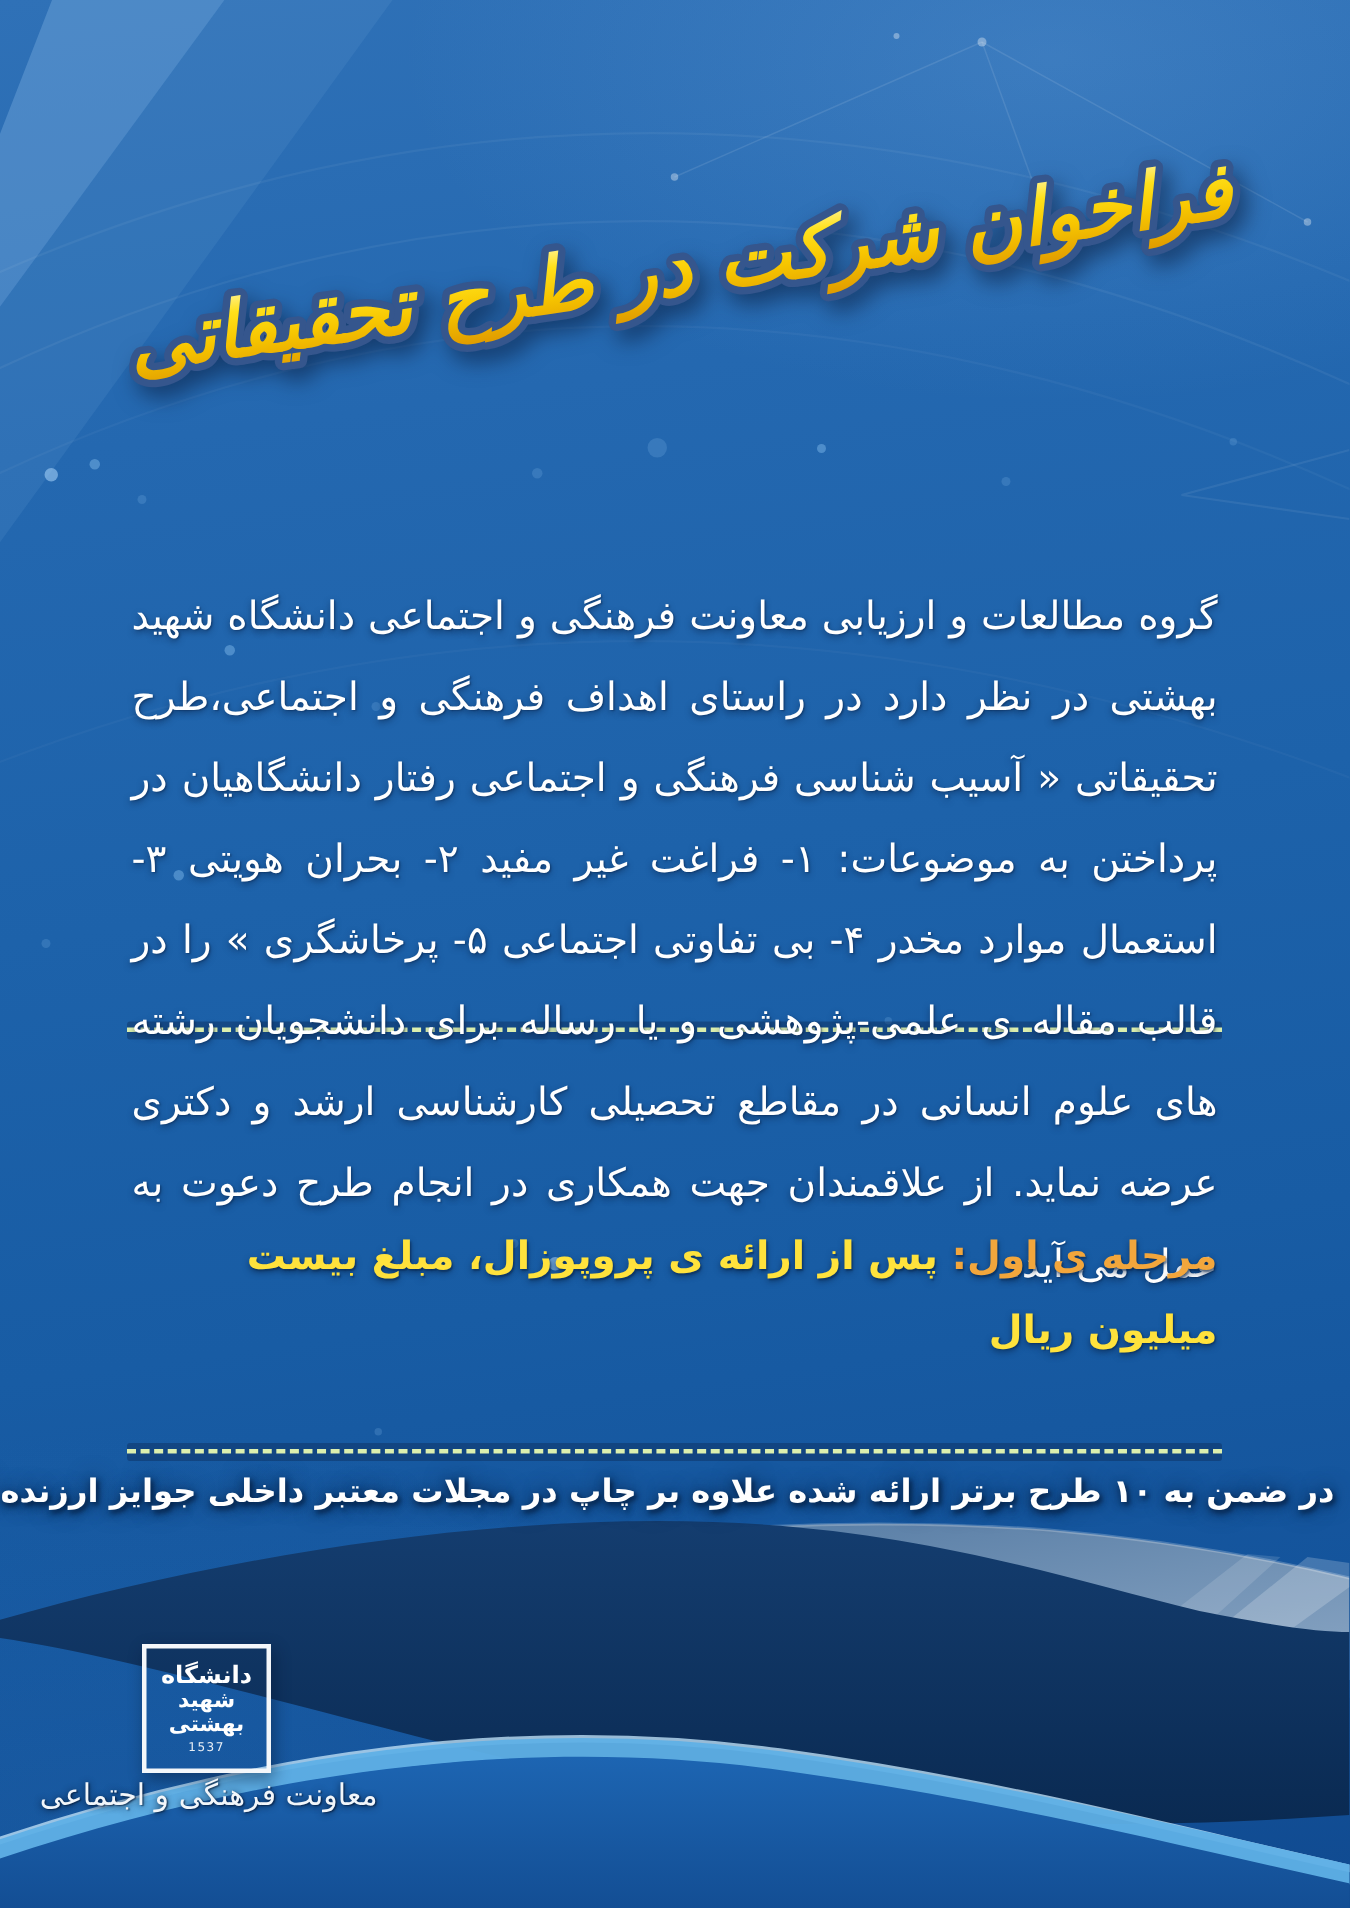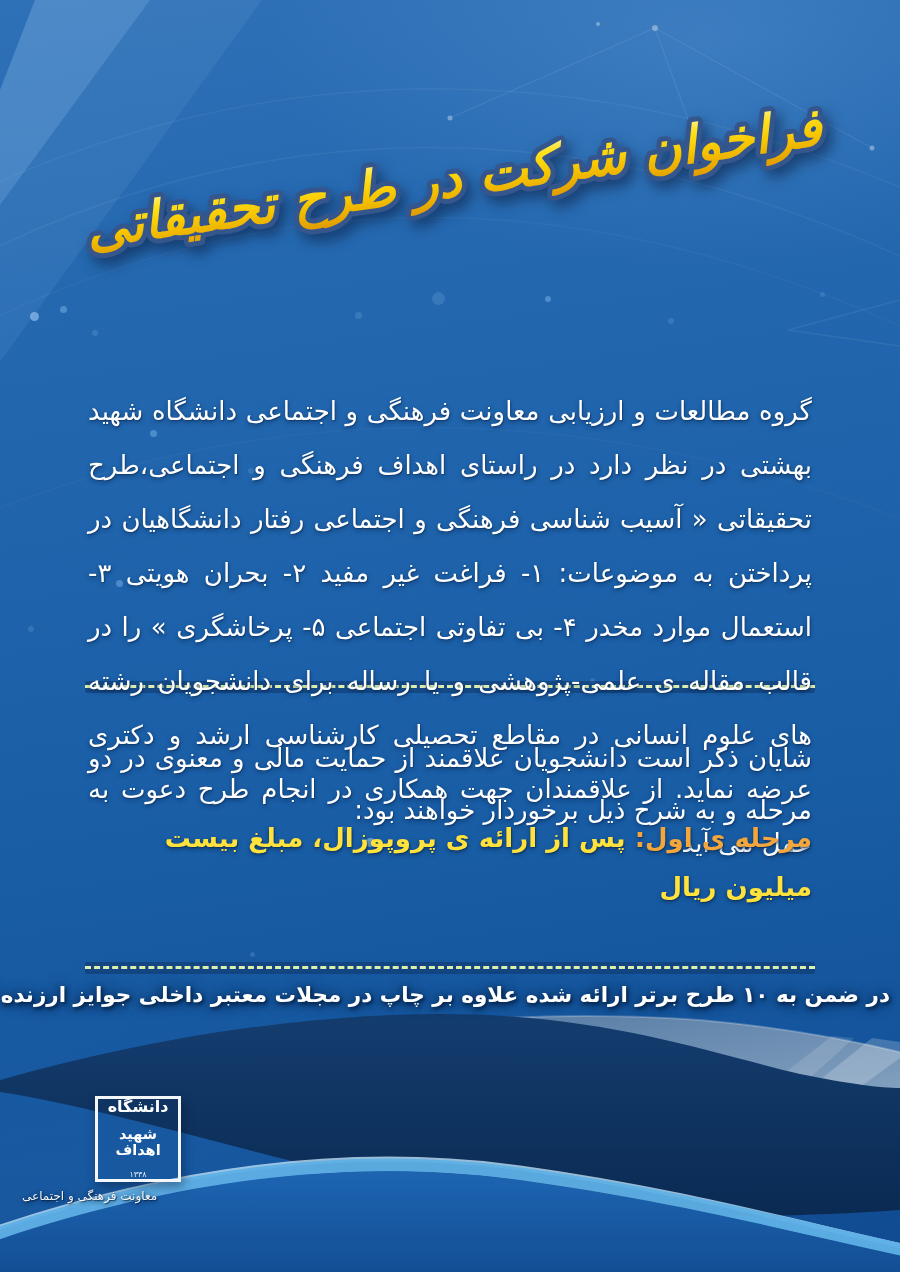--- a/index.html
+++ b/index.html
@@ -45,28 +45,28 @@
 
   .award{position:absolute;top:982px;left:10px;width:880px;z-index:6;
     direction:rtl;unicode-bidi:plaintext;text-align:center;white-space:nowrap;
     color:#fff;font-weight:bold;font-size:21.5px;
     text-shadow:0 0 14px rgba(9,40,80,.95),0 2px 6px rgba(9,40,80,.9),2px 2px 3px rgba(9,40,80,.8);}
 
   .waves{position:absolute;left:0;bottom:0;width:900px;height:272px;z-index:3;}
 
   .logo{position:absolute;left:95px;top:1096px;width:86px;height:86px;z-index:5;
     border:3px solid #f4f7fa;box-sizing:border-box;box-shadow:2px 4px 10px rgba(5,20,45,.45);
-    display:flex;flex-direction:column;align-items:center;justify-content:space-between;
+    display:flex;flex-direction:column;align-items:center;justify-content:center;
     color:#fff;text-align:center;line-height:1.05;}
   .logo .l1{font-size:16px;font-weight:bold}
   .logo .l2{font-size:14.5px;font-weight:bold;margin-top:2px}
   .logo .yr{font-size:8px;margin-top:3px;letter-spacing:1px;opacity:.9}
 
-  .dept{position:absolute;left:22px;top:1182px;width:230px;z-index:5;text-align:left;
-    direction:rtl;color:#f2f6fa;font-size:12px;line-height:28px;
+  .dept{position:absolute;left:22px;top:1182px;width:230px;z-index:5;text-align:right;
+    direction:rtl;color:#f2f6fa;font-size:20px;line-height:28px;
     text-shadow:0 1px 5px rgba(6,24,50,.85),1px 1px 1px rgba(6,24,50,.6);}
 </style>
 </head>
 <body>
 
 <div class="page">
 
   <svg class="bg-decor" viewBox="0 0 900 1272" width="900" height="1272">
     <polygon points="35,0 150,0 0,205 0,90" fill="rgba(150,195,240,.30)"></polygon>
     <polygon points="150,0 262,0 0,362 0,205" fill="rgba(150,195,240,.10)"></polygon>
@@ -120,21 +120,20 @@
     </defs>
     <text x="455" y="168" text-anchor="middle" font-size="52" fill="url(#gold)" stroke="#35568d" stroke-width="10" stroke-linejoin="round" paint-order="stroke" transform="rotate(-8 455 160)">فراخوان شرکت در طرح تحقیقاتی</text>
   </svg>
 
   <p class="intro rtl-text">گروه مطالعات و ارزیابی معاونت فرهنگی و اجتماعی دانشگاه شهید بهشتی در نظر دارد در راستای اهداف فرهنگی و اجتماعی،طرح تحقیقاتی « آسیب شناسی فرهنگی و اجتماعی رفتار دانشگاهیان در پرداختن به موضوعات: ۱- فراغت غیر مفید ۲- بحران هویتی ۳- استعمال موارد مخدر ۴- بی تفاوتی اجتماعی ۵- پرخاشگری » را در قالب مقاله ی علمی-پژوهشی و یا رساله برای دانشجویان رشته های علوم انسانی در مقاطع تحصیلی کارشناسی ارشد و دکتری عرضه نماید. از علاقمندان جهت همکاری در انجام طرح دعوت به عمل می آید.</p>
 
   <div class="sep sep1">
       <div class="sep-dash"></div>
     </div>
 
-  <p class="support rtl-text">شایان ذکر است دانشجویان علاقمند از حمایت مالی و معنوی در دو مرحله و به شرح ذیل برخوردار خواهند بود:</p>
 
   <div class="stage stage1">
     <span class="stage-label">مرحله ی اول:</span>
     <span class="stage-text">پس از ارائه ی پروپوزال، مبلغ بیست میلیون ریال</span>
     <span class="stage-suffix"></span>
   </div>
 
 
   <div class="sep sep2">
       <div class="sep-dash"></div>
@@ -163,21 +162,21 @@
     <path d="M 260,48 C 420,18 560,10 700,20 C 780,27 850,40 900,52" stroke="rgba(255,255,255,.22)" stroke-width="2" fill="none"></path>
     <path d="M 470,72 C 620,58 760,68 900,92 L 900,132 C 760,110 620,98 470,94 Z" fill="#2369b8" opacity=".9"></path>
     <path d="M 0,80 C 140,40 300,14 440,14 C 600,14 700,50 800,74 C 850,84 880,88 900,88 L 900,210 C 700,224 540,212 420,190 C 290,166 110,108 0,92 Z" fill="url(#gDark)"></path>
     <path d="M -20,234 C 180,164 360,146 520,168 C 680,190 800,224 920,250" stroke="#bcdef5" stroke-width="5" fill="none" opacity=".8"></path>
     <path d="M -20,240 C 180,170 360,152 520,174 C 680,196 800,228 920,254" stroke="#5fb0e6" stroke-width="13" fill="none" opacity=".95"></path>
     <path d="M -20,246 C 180,176 360,158 520,180 C 680,202 800,234 920,260 L 920,272 L -20,272 Z" fill="url(#gBottom)"></path>
   </svg>
 
   <div class="logo">
     <span class="l1">دانشگاه</span>
-    <span class="l2">شهید اهداف</span>
-    <span class="yr">۱۳۳۸</span>
+    <span class="l2">شهید بهشتی</span>
+    <span class="yr">1537</span>
   </div>
 
   <div class="dept">
     <div>معاونت فرهنگی و اجتماعی</div>
   </div>
 
 </div>
 
 </body></html>

